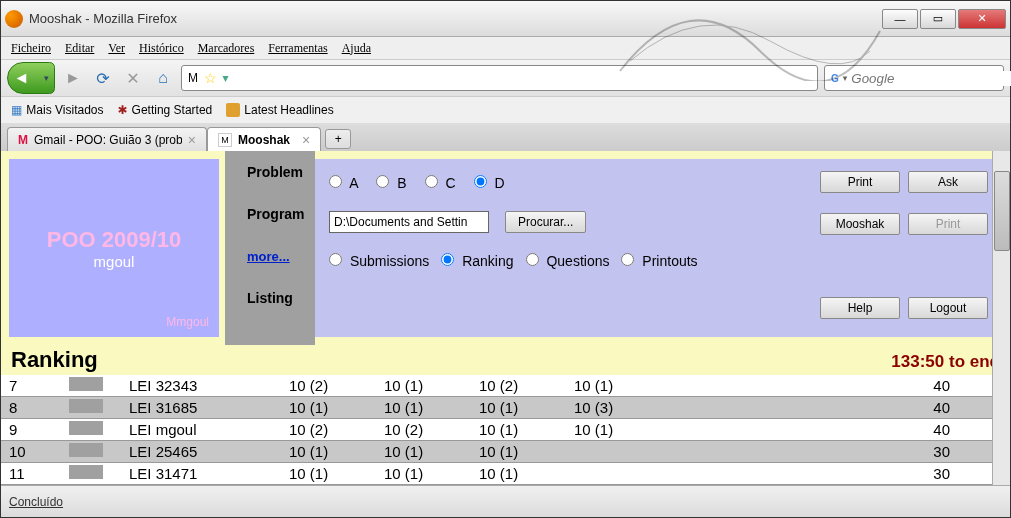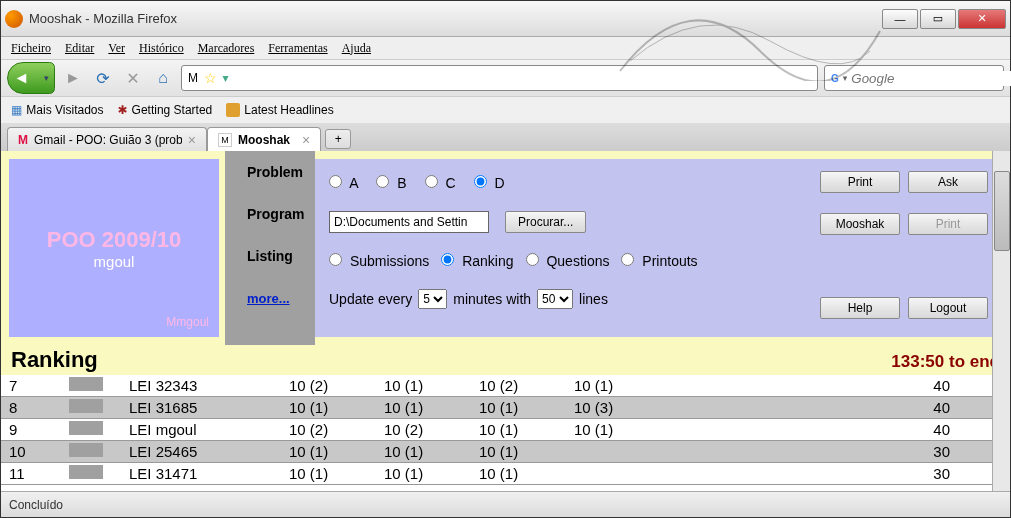--- a/index.html
+++ b/index.html
@@ -75,21 +75,21 @@
     tr.odd { background:#fff; }
     tr.even { background:#c8c8c8; }
     td { padding: 2px 8px; border-bottom:1px solid #999; }
     td.rn { width:60px; }
     td.flag { width:60px; }
     .flagbox { width:34px; height:14px; background:#a0a0a0; display:inline-block; }
     td.team { width:160px; }
     td.score { width:95px; }
     td.total { text-align:right; width:80px; padding-right:60px; }
     
-    .statusbar { height:26px; background:linear-gradient(#f0f0f0,#dcdcdc); border-top:1px solid #aaa; display:flex; align-items:center; padding:12px 8px; font-size:12px; color:#333; }
+    .statusbar { height:32px; background:linear-gradient(#f0f0f0,#dcdcdc); border-top:1px solid #aaa; display:flex; align-items:center; padding:12px 8px; font-size:12px; color:#333;text-decoration:underline; }
     
     .vscroll { position:absolute; right:0; top:0; bottom:0; width:18px; background:#e8e8e8; border-left:1px solid #aaa; }
     .vthumb { position:absolute; top:20px; width:16px; left:1px; height:80px; background:linear-gradient(#ddd,#bbb); border:1px solid #888; border-radius:2px; }
     
     .swirl { position:absolute; right:120px; top:0; width:280px; height:80px; pointer-events:none; opacity:0.25; overflow:hidden; }
     .swirl svg { width:100%; height:100%; }
   </style>
 </head>
 <body>
 
@@ -178,49 +178,42 @@
       <div class="sidebox">
         <div class="ln1">POO 2009/10</div>
         <div class="ln3">mgoul</div>
         <div class="ln4">M<span>mgoul</span></div>
       </div>
 
       <div style="flex:1; display:flex;">
         <div class="label-col">
           <div class="lbl">Problem</div>
           <div class="lbl">Program</div>
+          <div class="lbl link">more...</div>
           <div class="lbl">Listing</div>
-          <div class="lbl link">more...</div>
         </div>
 
         <div style="flex:1; background:#c3c3f0; padding:10px 14px; display:flex;">
           <div class="form-mid" style="flex:1;">
             <div class="radios">
               <label><input type="radio" name="p" style=""> <span>A</span></label>
               <label><input type="radio" name="p" style=""> <span>B</span></label>
               <label><input type="radio" name="p" style=""> <span>C</span></label>
               <label><input type="radio" name="p" checked="" style=""> <span>D</span></label>
             </div>
             <div class="filein">
               <input type="text" value="D:\Documents and Settin" style="">
               <button class="btn">Procurar...</button>
             </div>
             <div class="opts">
               <label><input type="radio" name="l" style=""> <span>Submissions</span></label>
               <label><input type="radio" name="l" checked="" style=""> <span>Ranking</span></label>
               <label><input type="radio" name="l" style=""> <span>Questions</span></label>
               <label><input type="radio" name="l" style=""> <span>Printouts</span></label>
             </div>
-            <div class="line-ctl">
-              <span>Update every</span>
-              <select class="sel"><option>5</option></select>
-              <span>minutes   with</span>
-              <select class="sel"><option>50</option></select>
-              <span>lines</span>
-            </div>
           </div>
           <div class="form-right">
             <div class="btn-row">
               <button class="btn">Print</button>
               <button class="btn">Ask</button>
             </div>
             <div class="btn-row">
               <button class="btn">Mooshak</button>
               <button class="btn" disabled="">Print</button>
             </div>

